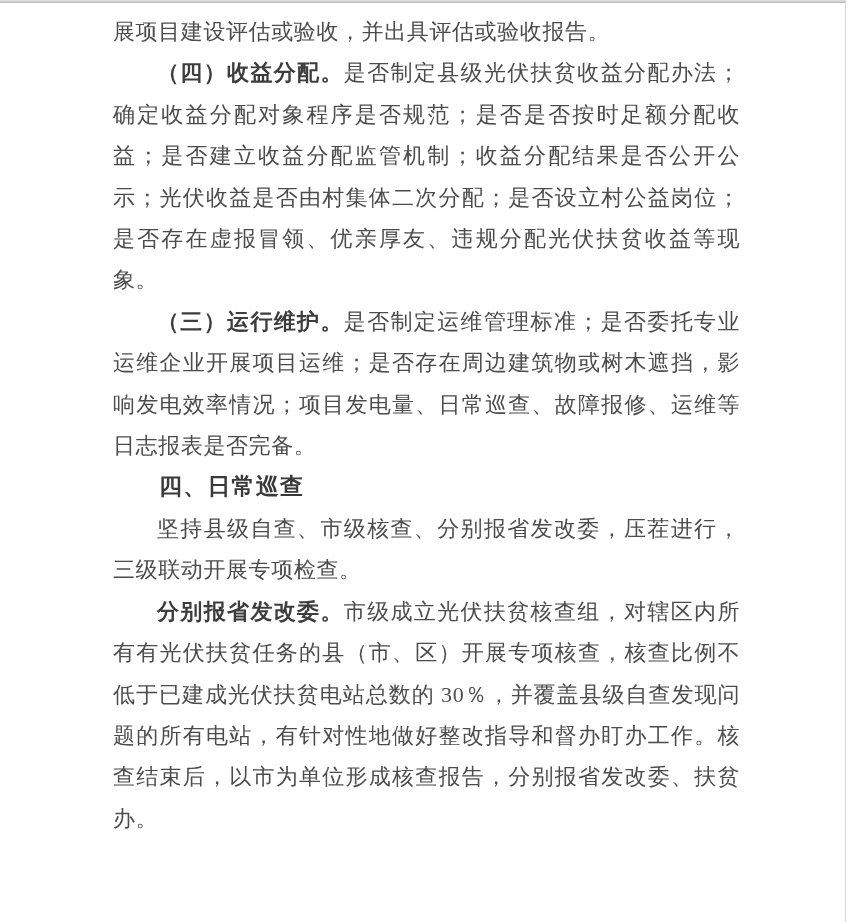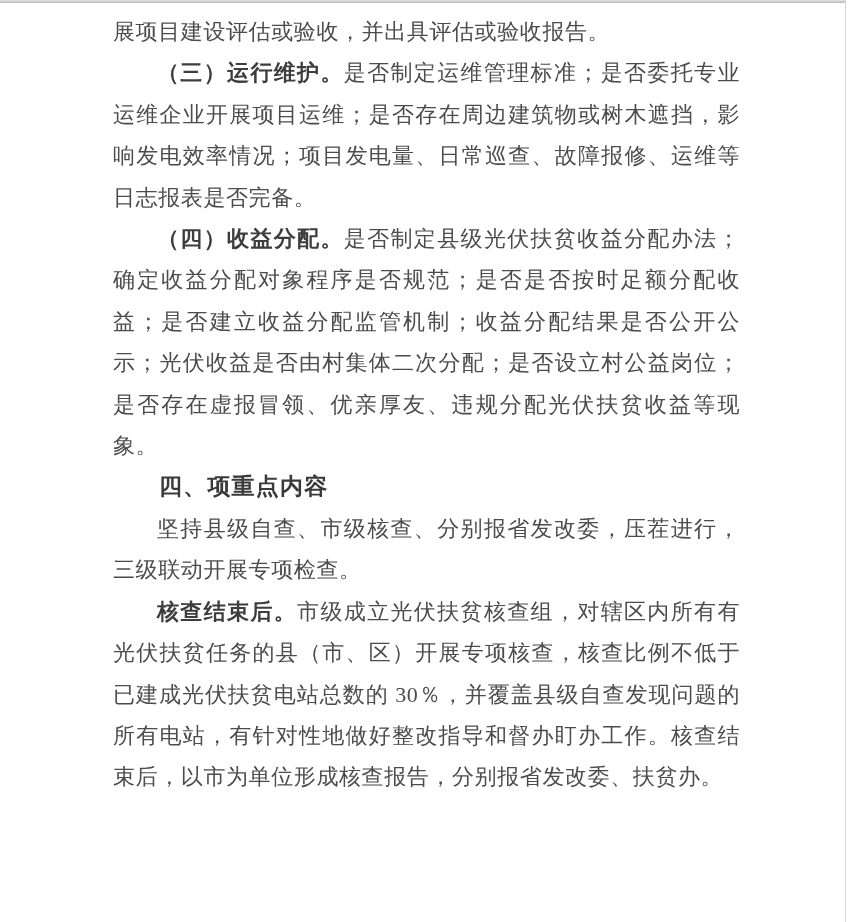--- a/index.html
+++ b/index.html
@@ -47,25 +47,25 @@
 <body>
 
 <div class="page">
   <div class="top-edge"></div>
   <div class="right-edge"></div>
 
   <main class="doc">
 
     <p class="para noindent"><b class="lead"></b><span>展项目建设评估或验收，并出具评估或验收报告。</span></p>
 
+    <p class="para"><b class="lead">（四）收益分配。</b><span>是否制定县级光伏扶贫收益分配办法；确定收益分配对象程序是否规范；是否是否按时足额分配收益；是否建立收益分配监管机制；收益分配结果是否公开公示；光伏收益是否由村集体二次分配；是否设立村公益岗位；是否存在虚报冒领、优亲厚友、违规分配光伏扶贫收益等现象。</span></p>
+
     <p class="para"><b class="lead">（三）运行维护。</b><span>是否制定运维管理标准；是否委托专业运维企业开展项目运维；是否存在周边建筑物或树木遮挡，影响发电效率情况；项目发电量、日常巡查、故障报修、运维等日志报表是否完备。</span></p>
 
-    <p class="para"><b class="lead">（四）收益分配。</b><span>是否制定县级光伏扶贫收益分配办法；确定收益分配对象程序是否规范；是否是否按时足额分配收益；是否建立收益分配监管机制；收益分配结果是否公开公示；光伏收益是否由村集体二次分配；是否设立村公益岗位；是否存在虚报冒领、优亲厚友、违规分配光伏扶贫收益等现象。</span></p>
-
-    <h2 class="heading">四、项重点内容</h2>
+    <h2 class="heading">四、日常巡查</h2>
 
     <p class="para"><b class="lead"></b><span>坚持县级自查、市级核查、分别报省发改委，压茬进行，三级联动开展专项检查。</span></p>
 
 
-    <p class="para"><b class="lead">核查结束后。</b><span>市级成立光伏扶贫核查组，对辖区内所有有光伏扶贫任务的县（市、区）开展专项核查，核查比例不低于已建成光伏扶贫电站总数的 30％，并覆盖县级自查发现问题的所有电站，有针对性地做好整改指导和督办盯办工作。核查结束后，以市为单位形成核查报告，分别报省发改委、扶贫办。</span></p>
+    <p class="para"><b class="lead">分别报省发改委。</b><span>市级成立光伏扶贫核查组，对辖区内所有有光伏扶贫任务的县（市、区）开展专项核查，核查比例不低于已建成光伏扶贫电站总数的 30％，并覆盖县级自查发现问题的所有电站，有针对性地做好整改指导和督办盯办工作。核查结束后，以市为单位形成核查报告，分别报省发改委、扶贫办。</span></p>
 
   </main>
 </div>
 
 </body></html>

